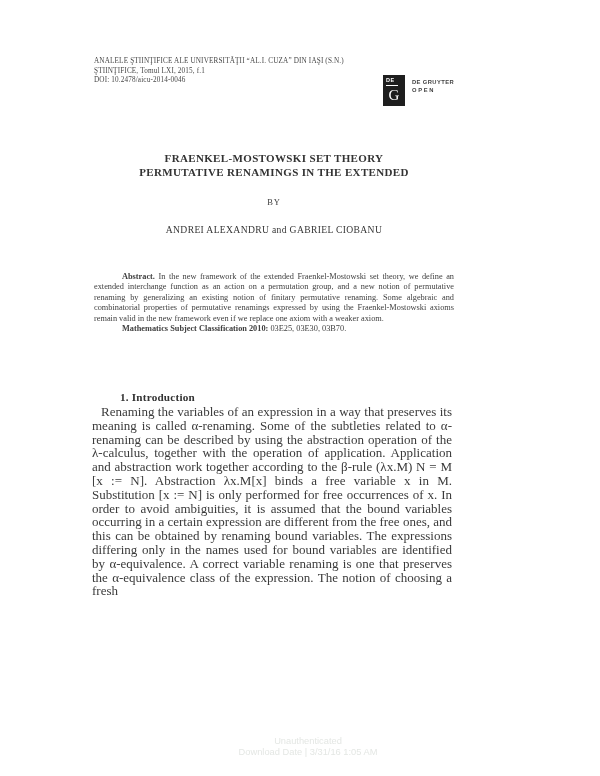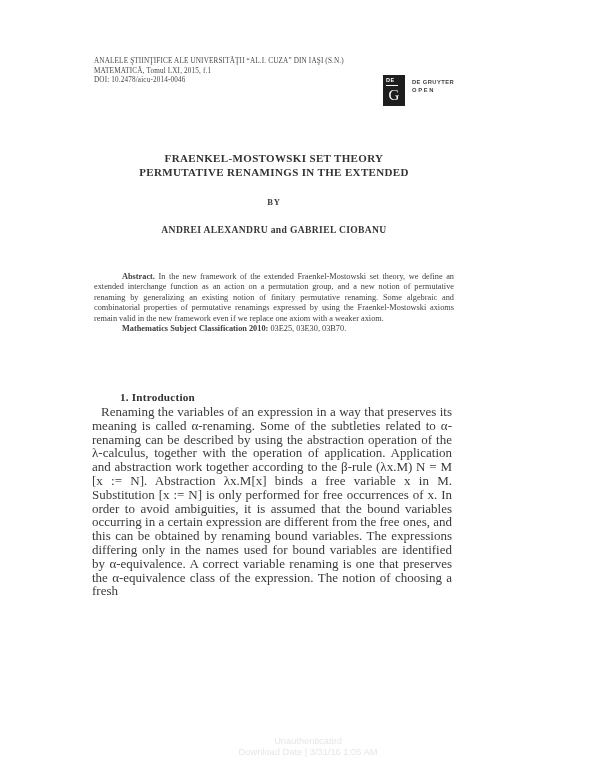--- a/index.html
+++ b/index.html
@@ -57,26 +57,26 @@
 
   
   .title {
     position: absolute; left: 94px; top: 152px; width: 360px;
     text-align: center; font-weight: bold;
     font-size: 11px; line-height: 13.5px; letter-spacing: 0.35px;
     color: #333333;
   }
   .byline {
     position: absolute; left: 94px; top: 197px; width: 360px;
-    text-align: center; font-weight: bold;
+    text-align: center; font-weight: normal;
     font-size: 8.5px; letter-spacing: 0.9px; color: #3d3d3d;
   }
   .authors {
     position: absolute; left: 94px; top: 224px; width: 360px;
-    text-align: center; font-weight: bold;
+    text-align: center; font-weight: normal;
     font-size: 9.6px; letter-spacing: 0.35px; color: #363636;
   }
 
   
   .abstract-block {
     position: absolute; left: 94px; top: 272px; width: 360px;
     font-size: 8.3px; line-height: 10.45px;
     text-align: justify; color: #404040;
   }
   .abstract-block p { text-indent: 28px; }
@@ -105,21 +105,21 @@
     padding-left: 32px;
   }
 </style>
 </head>
 <body>
 
 <div class="page">
 
   <div class="journal">
     <div>ANALELE ŞTIINŢIFICE ALE UNIVERSITĂŢII “AL.I. CUZA” DIN IAŞI (S.N.)</div>
-    <div>MATEMATICĂ, Tomul LXI, 2015, f.1</div>
+    <div>ŞTIINŢIFICE, Tomul LXI, 2015, f.1</div>
     <div>DOI: 10.2478/aicu-2014-0046</div>
   </div>
 
   <div class="publisher">
     <div class="logo-box">
       <span class="logo-de">DE</span>
       <span class="logo-rule"></span>
       <span class="logo-g">G</span>
     </div>
     <div class="brand">

